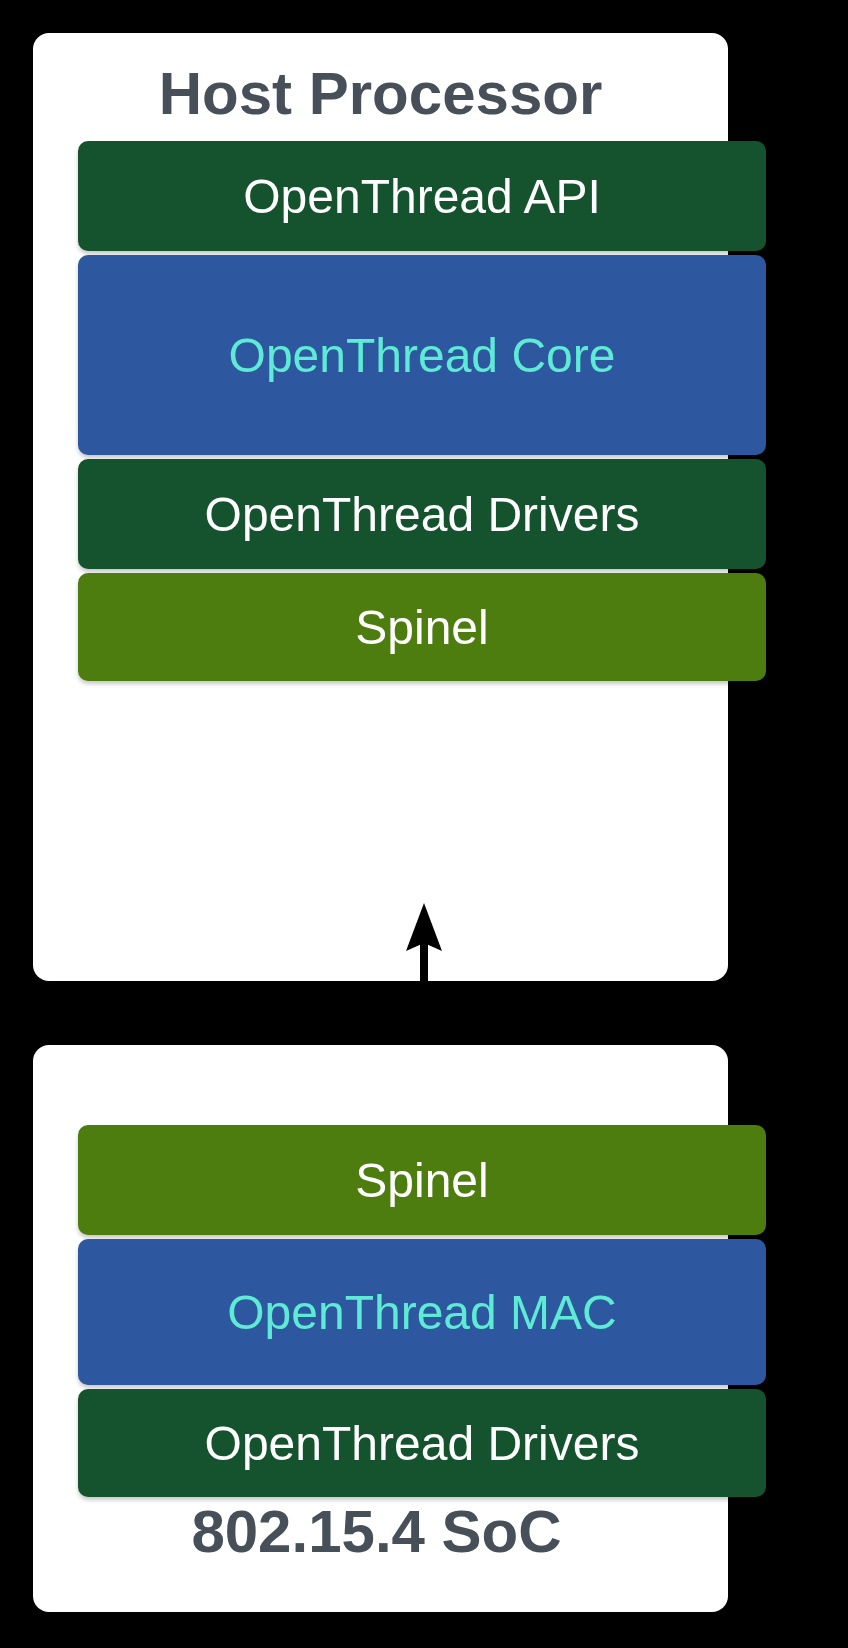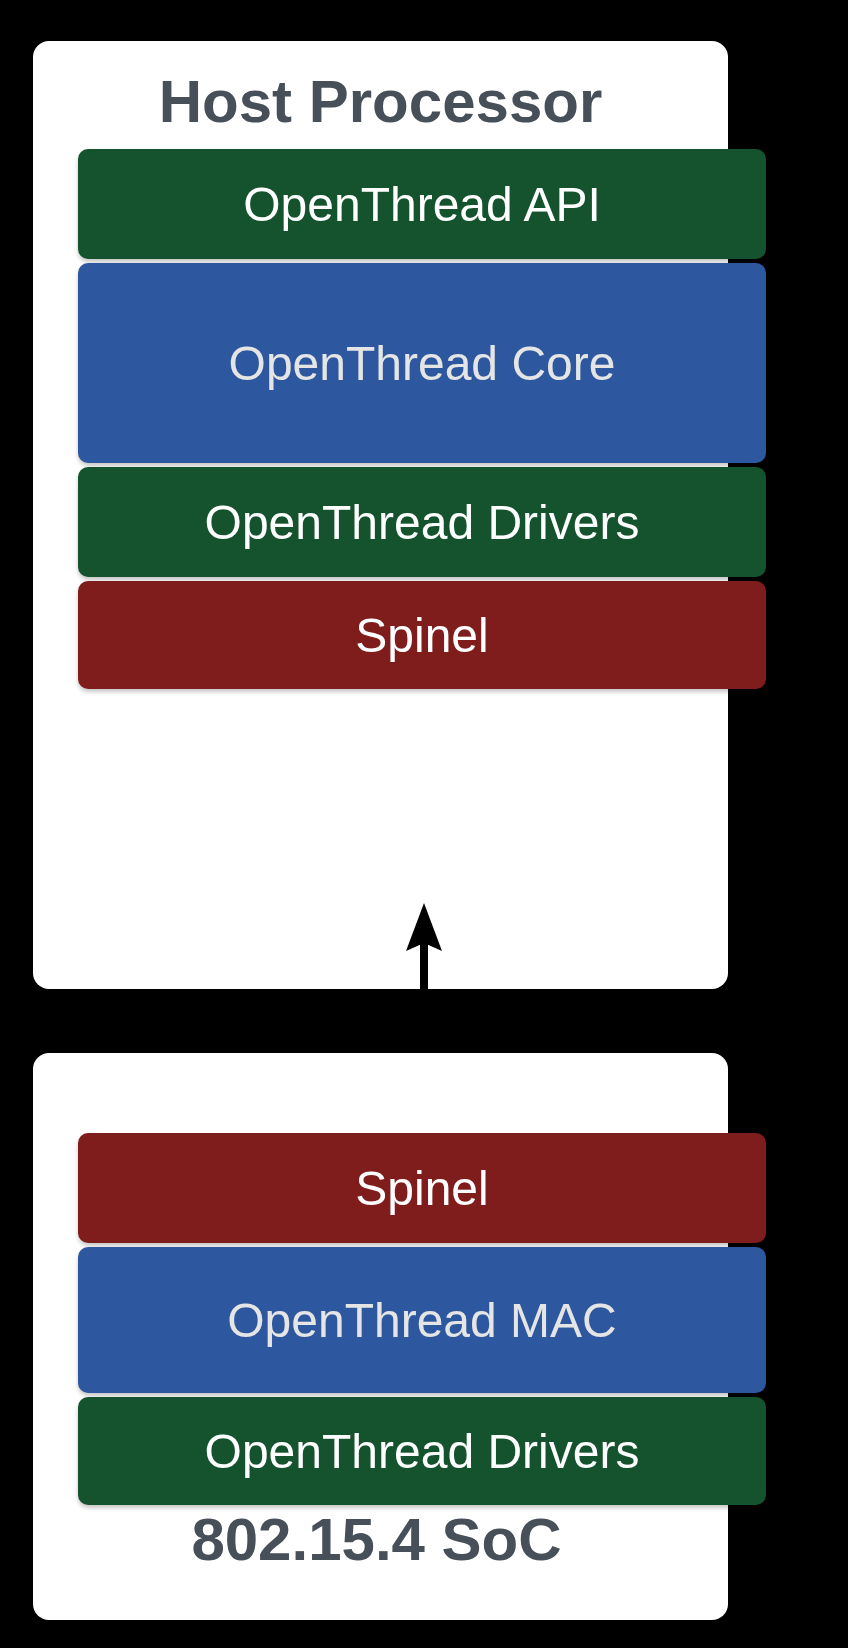--- a/index.html
+++ b/index.html
@@ -18,21 +18,20 @@
     position: absolute;
     inset: 0;
   }
   .card {
     position: absolute;
     left: 33px;
     width: 695px;
     background: #ffffff;
     border-radius: 16px;
     box-sizing: border-box;
-    margin-top: 8px;
   }
   .card.host {
     top: 33px;
     height: 948px;
   }
   .card.soc {
     top: 1045px;
     height: 567px;
   }
   .card-title {
@@ -68,22 +67,22 @@
     font-size: 48px;
     box-shadow: 0 3px 4px rgba(0,0,0,0.22);
   }
   .layer.gray {
     background: #ececec;
     border: 3px solid #9e9e9e;
     color: #48494b;
     box-shadow: none;
   }
   .layer.cyan { background: #14532d; color: #ffffff; }
-  .layer.blue { background: #2d579e; color: #e5e5e5; }
-  .layer.red  { background: #7f1d1d; color: #ffffff; }
+  .layer.blue { background: #2d579e; color: #5eead4; }
+  .layer.red  { background: #4d7c0f; color: #ffffff; }
 
   .h-std  { height: 107px; }
   .h-api  { height: 110px; }
   .h-core { height: 200px; }
   .h-drv  { height: 110px; }
   .h-spin { height: 108px; }
   .h-spin2 { height: 110px; }
   .h-mac  { height: 146px; }
   .h-drv2 { height: 108px; }
 

